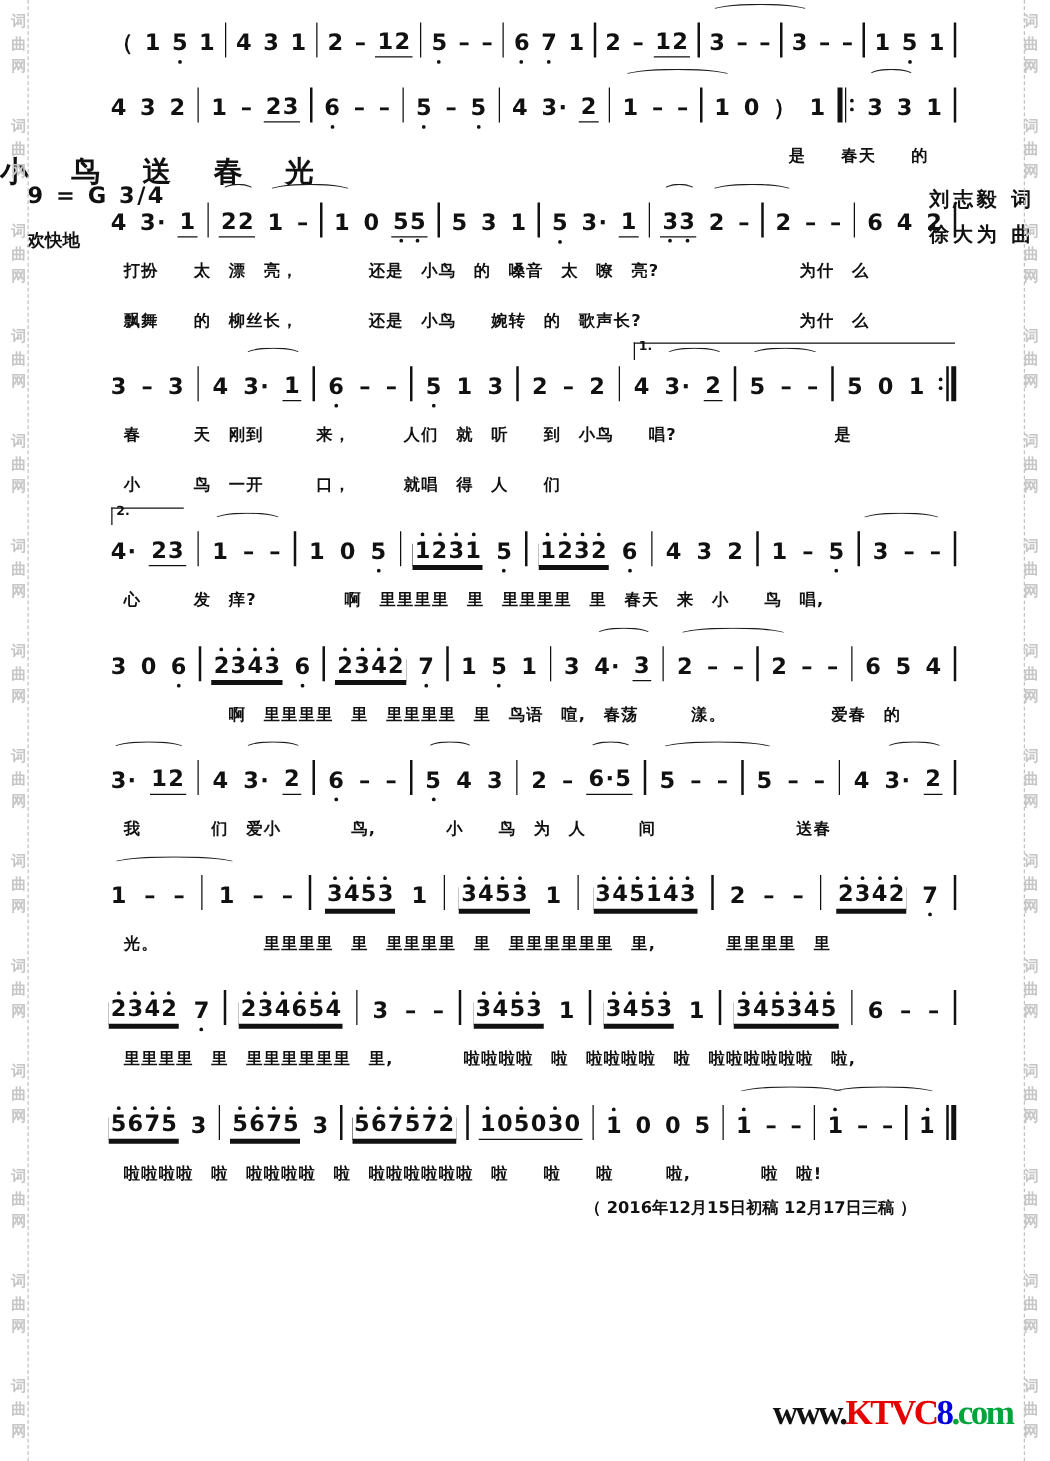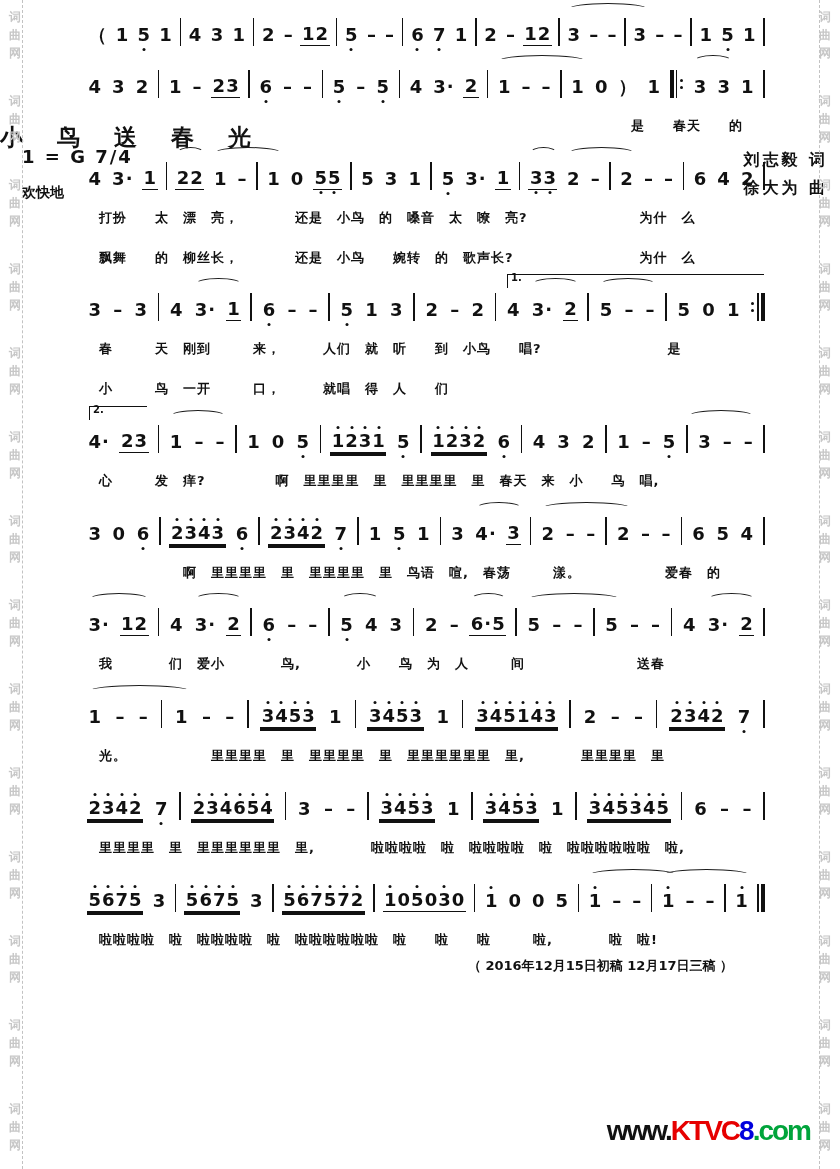--- a/index.html
+++ b/index.html
@@ -52,21 +52,21 @@
   .slur{top:-13px;height:10px;border:1.6px solid transparent;border-top-color:#1c1c1c;
         border-radius:50%;}
   .volta{top:-17px;height:13px;border-top:1.6px solid #111;border-left:1.6px solid #111;}
   .vlabel{position:absolute;left:3px;top:-3px;font-size:10px;font-weight:bold;}
 
   .lyric-row{white-space:pre;font-size:13px;font-weight:bold;line-height:1.75;
              letter-spacing:1px;margin-top:17px;}
   .date-note{text-align:right;padding-right:34px;font-size:13px;font-weight:bold;margin-top:4px;}
 
   
-  .site-watermark{position:absolute;right:30px;bottom:22px;font-family:Liberation Sans, sans-serif;
+  .site-watermark{position:absolute;right:30px;bottom:22px;font-family:Liberation Serif, serif;
                   font-weight:bold;font-size:28px;letter-spacing:-2px;z-index:4;white-space:nowrap;}
 </style>
 </head>
 <body>
 
 <div class="page">
 
   <div class="dashline left"></div>
   <div class="dashline right"></div>
   <div class="border-col left">
@@ -209,21 +209,21 @@
       </div>
       <div class="vgroup">
         <div>词</div>
         <div>曲</div>
         <div>网</div>
       </div>
     </div>
 
   <div class="header">
     <div class="song-title">小 鸟 送 春 光</div>
-    <div class="keysig">1 = G  7/4</div>
+    <div class="keysig">9 = G  3/4</div>
     <div class="tempo">欢快地</div>
     <div class="credits">
       <div>刘志毅 词</div>
       <div>徐大为 曲</div>
     </div>
   </div>
 
   <div class="content">
     <div class="score">
         <div class="line-group">

